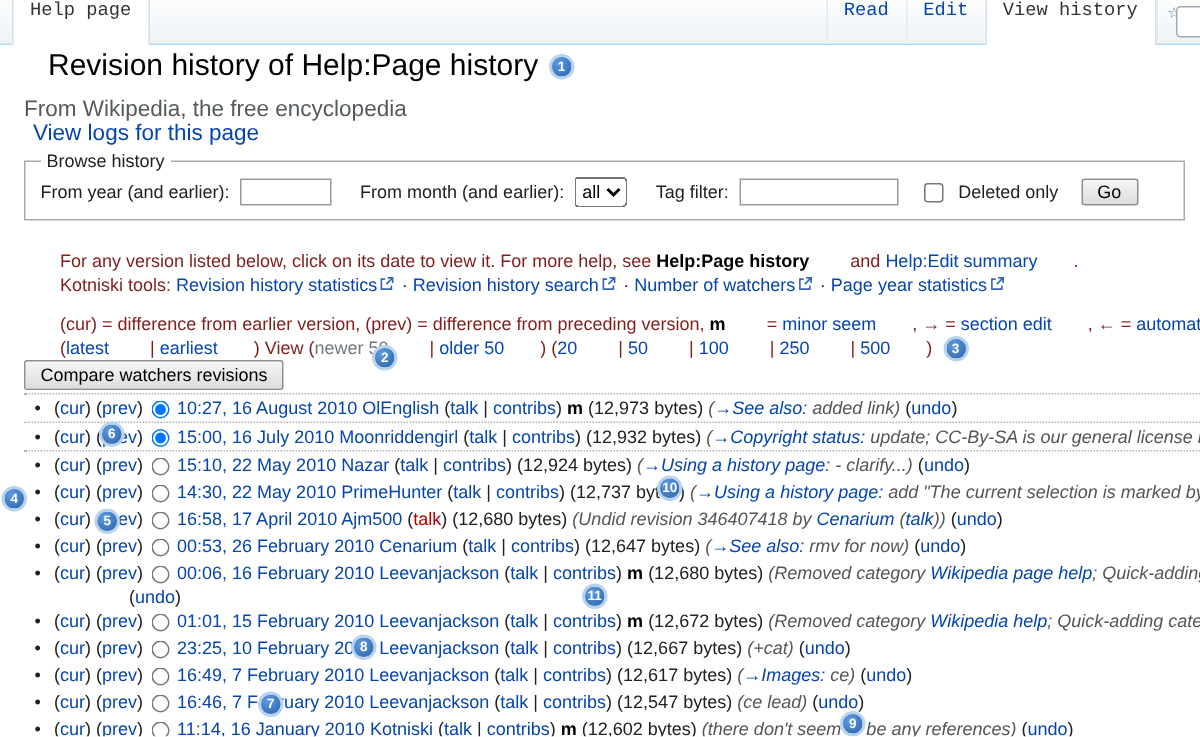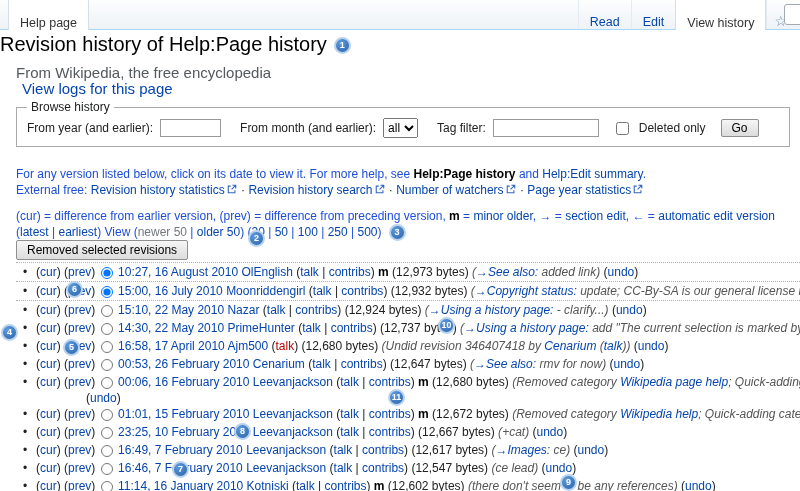--- a/index.html
+++ b/index.html
@@ -8,32 +8,32 @@
     background:#fff; font-family:"Liberation Sans","DejaVu Sans",sans-serif;
     font-size:12px; color:#202122;
   }
   a { text-decoration:none; cursor:pointer; }
 
   
   .tabs { position:absolute; left:0; top:0; width:800px; height:29px;
           background:linear-gradient(#fdfdfd,#eef3f7); border-bottom:1px solid #a7d7f9; }
   .tabs-left  { position:absolute; left:8px; top:0; height:29px; display:flex; }
   .tabs-right { position:absolute; right:6px; top:0; height:29px; display:flex; }
-  .tab { display:flex; align-items:flex-end; padding:0 11px; font-size:12.5px;
-         border-left:1px solid #e2eaf2; white-space:nowrap; }
+  .tab { display:flex; align-items:flex-start; padding:0 11px; font-size:12.5px;
+         border-left:1px solid #e2eaf2; white-space:nowrap;font-family:Liberation Mono, monospace; }
   .tab .t-link { color:#0645ad; }
   .tab.active { background:#fff; border-left:1px solid #d4dfe9; border-right:1px solid #d4dfe9;
                 height:30px; z-index:2; }
   .tab.active .t-link { color:#333; }
   .tab.star { padding:0 7px; font-size:14px; color:#6e8cab; }
   .search-sliver { position:absolute; right:-10px; top:4px; width:24px; height:19px;
                    border:1px solid #a2a9b1; border-radius:3px; background:#fff; z-index:3; }
 
   
-  .page-title { position:absolute; left:0; top:33px; margin:0; font-size:20px;
+  .page-title { position:absolute; left:32px; top:33px; margin:0; font-size:20px;
                 font-weight:normal; color:#000; white-space:nowrap; }
   .site-sub  { position:absolute; left:16px; top:64px;  font-size:15px;   color:#54595d; }
   .view-logs { position:absolute; left:22px; top:80px;  font-size:15px; color:#0645ad; }
 
   
   .browse { position:absolute; left:16px; top:100px; width:752px; margin:0;
             border:1px solid #aaa; padding:4px 10px 8px; background:#fff; }
   .browse legend { font-size:12px; padding:0 4px; color:#202122; }
   .browse-row { display:flex; align-items:center; gap:7px; font-size:12px; white-space:nowrap; }
   .inp { height:16px; border:1px solid #999; font-size:12px; padding:0 2px;
@@ -46,21 +46,21 @@
   .btn { font-family:inherit; font-size:12px; color:#000;
          background:linear-gradient(#f6f6f6,#dcdcdc); border:1px solid #8f8f8f;
          border-radius:2px; padding:2px 10px; }
   .btn.go { margin-left:8px; padding:1px 10px; }
 
   
   .help-line   { position:absolute; left:16px; top:167px; white-space:nowrap; }
   .ext-line    { position:absolute; left:16px; top:183px; white-space:nowrap; }
   .legend-line { position:absolute; left:16px; top:209px; white-space:nowrap; }
   .nav-line    { position:absolute; left:16px; top:224px; white-space:nowrap; }
-  .tk-plain { color:#1d4ed8; }
+  .tk-plain { color:#7f1d1d;margin-left:24px; }
   .tk-bold  { color:#000; font-weight:bold; }
   .tk-link  { color:#0645ad; }
   .tk-muted { color:#72777d; }
   .tk-section { color:#0645ad; }
   .ext-icon { margin:0 1px 0 2px; vertical-align:baseline; }
   .sep { color:#202122; }
 
   .compare { position:absolute; left:16px; top:240px; }
 
   
@@ -144,40 +144,40 @@
       <label class="lbl-gap">Tag filter:</label>
       <input class="inp tag" value="" style="">
       <input type="checkbox" class="chk" style="">
       <label>Deleted only</label>
       <button class="btn go">Go</button>
     </div>
   </fieldset>
 
   <div class="help-line"><span class="tk-plain">For any version listed below, click on its date to view it. For more help, see </span><b class="tk-bold">Help:Page history</b><span class="tk-plain"> and </span><a class="tk-link">Help:Edit summary</a><span class="tk-plain">.</span></div>
   <div class="ext-line">
-    <span class="tk-plain">External free:</span>
+    <span class="tk-plain">Kotniski tools:</span>
     <span> <a class="tk-link">Revision history statistics</a><svg width="10" height="10" viewBox="0 0 12 12" class="ext-icon">
           <path fill="none" stroke="#3366bb" stroke-width="1.3" d="M4.5 2.5h-3v8h8v-3"></path>
           <path fill="none" stroke="#3366bb" stroke-width="1.3" d="M6.5 1.5h4v4M10.3 1.7L5.5 6.5"></path>
         </svg><span class="sep"> · </span><a class="tk-link">Revision history search</a><svg width="10" height="10" viewBox="0 0 12 12" class="ext-icon">
           <path fill="none" stroke="#3366bb" stroke-width="1.3" d="M4.5 2.5h-3v8h8v-3"></path>
           <path fill="none" stroke="#3366bb" stroke-width="1.3" d="M6.5 1.5h4v4M10.3 1.7L5.5 6.5"></path>
         </svg><span class="sep"> · </span><a class="tk-link">Number of watchers</a><svg width="10" height="10" viewBox="0 0 12 12" class="ext-icon">
           <path fill="none" stroke="#3366bb" stroke-width="1.3" d="M4.5 2.5h-3v8h8v-3"></path>
           <path fill="none" stroke="#3366bb" stroke-width="1.3" d="M6.5 1.5h4v4M10.3 1.7L5.5 6.5"></path>
         </svg><span class="sep"> · </span><a class="tk-link">Page year statistics</a><svg width="10" height="10" viewBox="0 0 12 12" class="ext-icon">
           <path fill="none" stroke="#3366bb" stroke-width="1.3" d="M4.5 2.5h-3v8h8v-3"></path>
           <path fill="none" stroke="#3366bb" stroke-width="1.3" d="M6.5 1.5h4v4M10.3 1.7L5.5 6.5"></path>
         </svg></span>
   </div>
 
-  <div class="legend-line"><span class="tk-plain">(cur) = difference from earlier version, (prev) = difference from preceding version, </span><b class="tk-bold">m</b><span class="tk-plain"> = </span><a class="tk-link">minor older</a><span class="tk-plain">, → = </span><a class="tk-link">section edit</a><span class="tk-plain">, ← = </span><a class="tk-link">automatic edit version</a></div>
+  <div class="legend-line"><span class="tk-plain">(cur) = difference from earlier version, (prev) = difference from preceding version, </span><b class="tk-bold">m</b><span class="tk-plain"> = </span><a class="tk-link">minor seem</a><span class="tk-plain">, → = </span><a class="tk-link">section edit</a><span class="tk-plain">, ← = </span><a class="tk-link">automatic edit version</a></div>
   <div class="nav-line"><span><span class="tk-plain">(</span><a class="tk-link">latest</a><span class="tk-plain"> | </span><a class="tk-link">earliest</a><span class="tk-plain">) View (</span><span class="tk-muted">newer 50</span><span class="tk-plain"> | </span><a class="tk-link">older 50</a><span class="tk-plain">) (</span><a class="tk-link">20</a><span class="tk-plain"> | </span><a class="tk-link">50</a><span class="tk-plain"> | </span><a class="tk-link">100</a><span class="tk-plain"> | </span><a class="tk-link">250</a><span class="tk-plain"> | </span><a class="tk-link">500</a><span class="tk-plain">)</span></span><span class="badge inline">3</span></div>
 
-  <button class="btn compare">Removed selected revisions</button>
+  <button class="btn compare">Compare watchers revisions</button>
 
   <ul class="rev-list">
       <li class="rev-row sel">
         <div class="rev-line"><span class="bullet">•</span><span class="pn">(</span><a class="lnk">cur</a><span class="pn">) (</span><a class="lnk">prev</a><span class="pn">) </span><input class="radio" type="radio" checked="" style=""><span class="pn"> </span><a class="lnk">10:27, 16 August 2010</a><span class="pn"> </span><a class="lnk">OlEnglish</a><span class="pn"> (</span><a class="lnk">talk</a><span class="pn"> | </span><a class="lnk">contribs</a><span class="pn">)</span><b class="minor"> m</b><span class="bytes"> (12,973 bytes)</span><span class="comment"><span class="cpn"> (</span><a class="tk-section">→See also:</a><span class="ctext"> added link</span><span class="cpn">)</span></span><span class="pn"> (</span><a class="lnk">undo</a><span class="pn">)</span></div>
       </li>
       <li class="rev-row sel">
         <div class="rev-line"><span class="bullet">•</span><span class="pn">(</span><a class="lnk">cur</a><span class="pn">) (</span><a class="lnk">prev</a><span class="pn">) </span><input class="radio" type="radio" checked="" style=""><span class="pn"> </span><a class="lnk">15:00, 16 July 2010</a><span class="pn"> </span><a class="lnk">Moonriddengirl</a><span class="pn"> (</span><a class="lnk">talk</a><span class="pn"> | </span><a class="lnk">contribs</a><span class="pn">)</span><span class="bytes"> (12,932 bytes)</span><span class="comment"><span class="cpn"> (</span><a class="tk-section">→Copyright status:</a><span class="ctext"> update; CC-By-SA is our general license now.</span></span></div>
       </li>
       <li class="rev-row">
         <div class="rev-line"><span class="bullet">•</span><span class="pn">(</span><a class="lnk">cur</a><span class="pn">) (</span><a class="lnk">prev</a><span class="pn">) </span><input class="radio" type="radio" style=""><span class="pn"> </span><a class="lnk">15:10, 22 May 2010</a><span class="pn"> </span><a class="lnk">Nazar</a><span class="pn"> (</span><a class="lnk">talk</a><span class="pn"> | </span><a class="lnk">contribs</a><span class="pn">)</span><span class="bytes"> (12,924 bytes)</span><span class="comment"><span class="cpn"> (</span><a class="tk-section">→Using a history page:</a><span class="ctext"> - clarify...</span><span class="cpn">)</span></span><span class="pn"> (</span><a class="lnk">undo</a><span class="pn">)</span></div>

